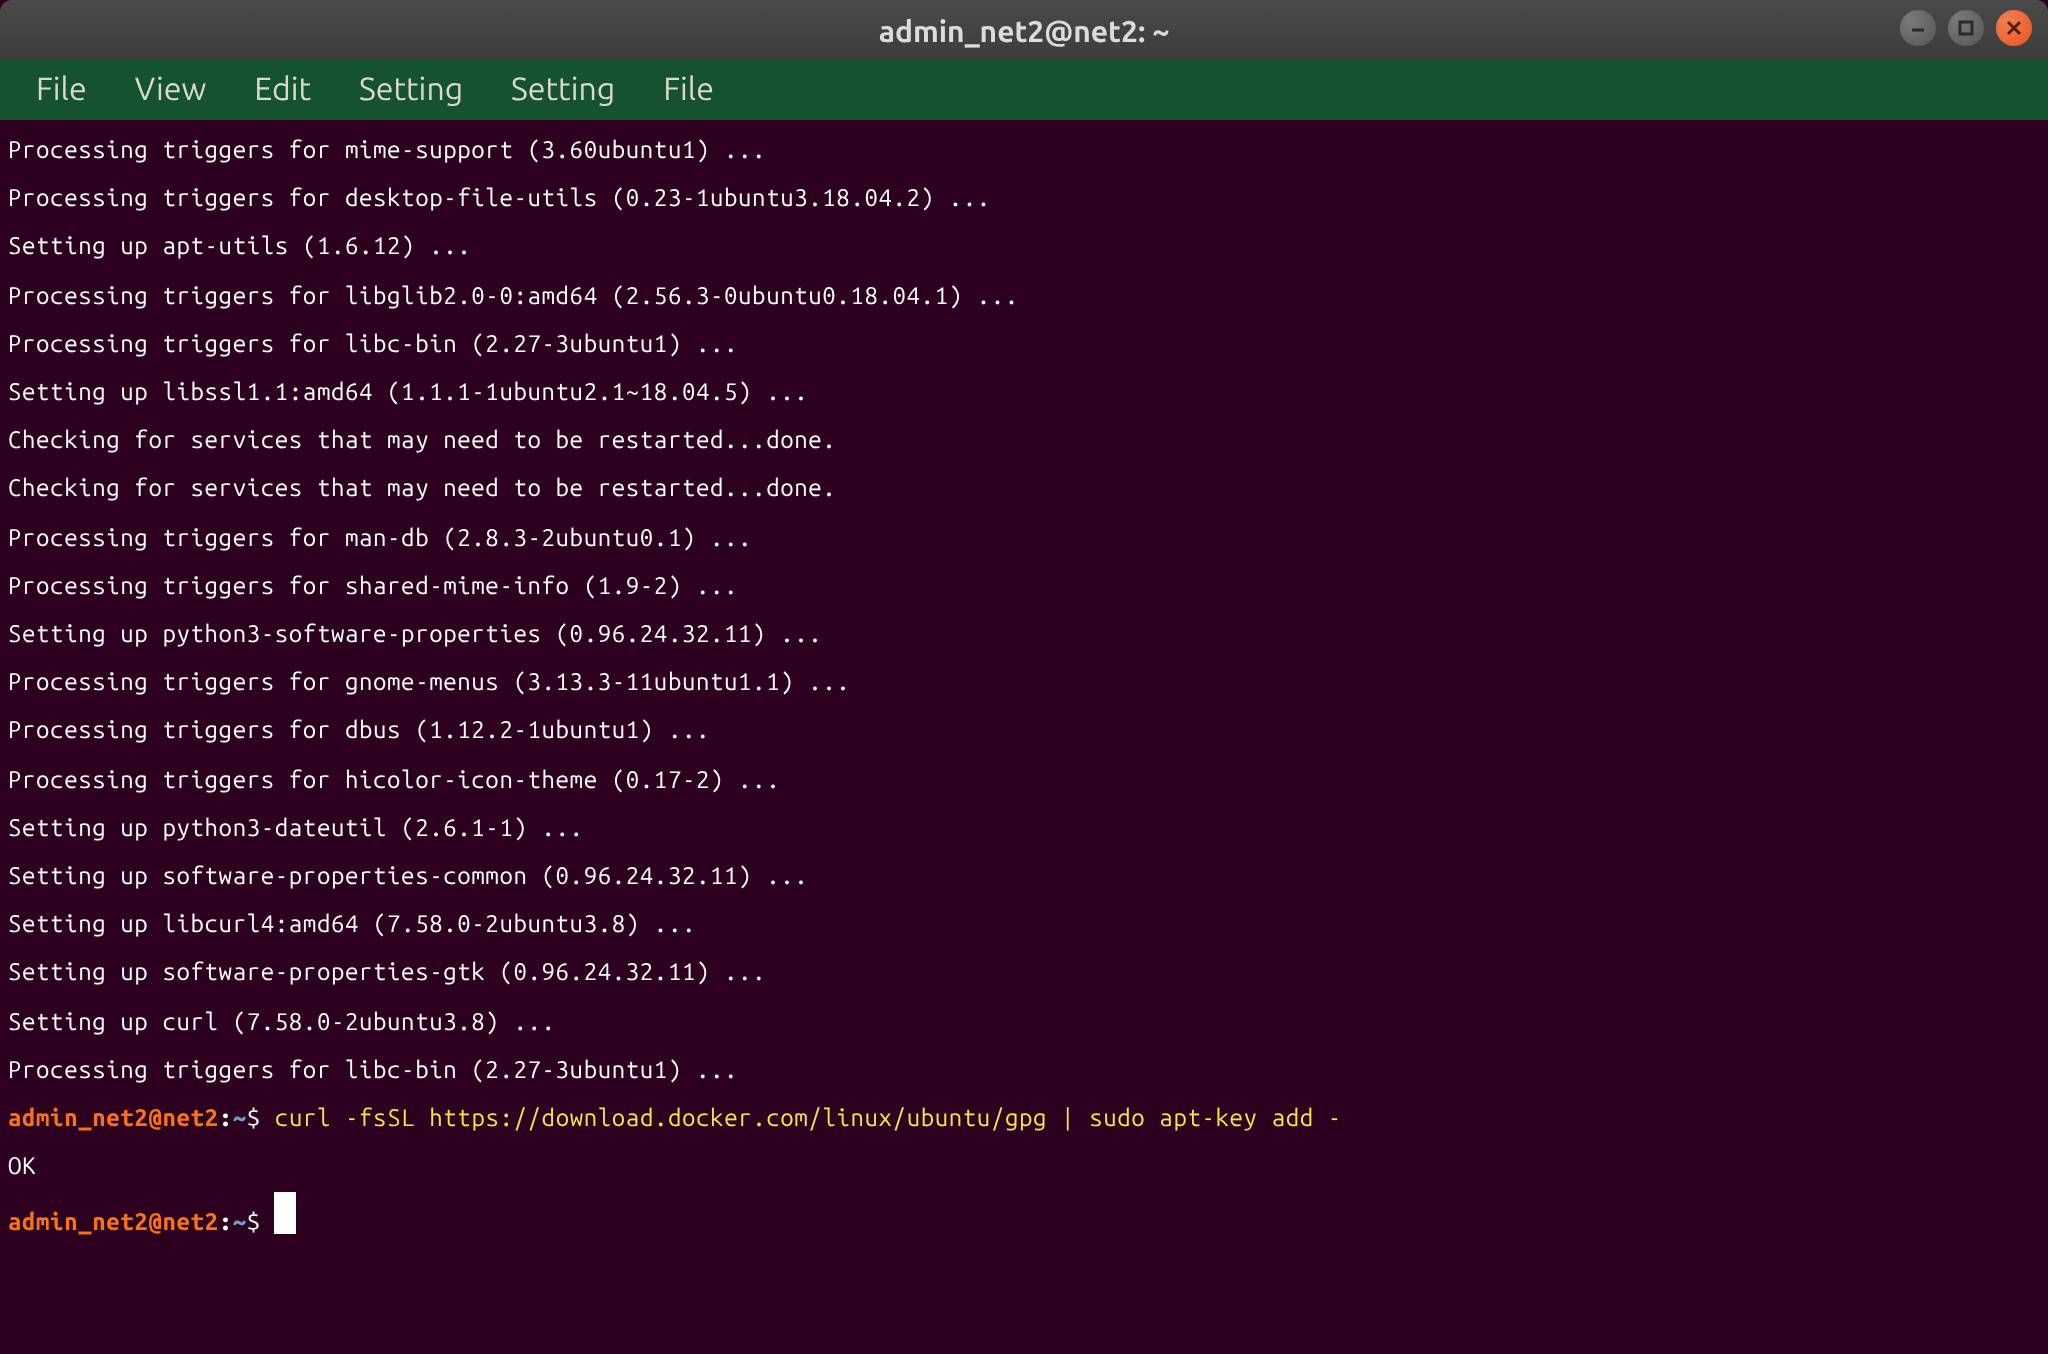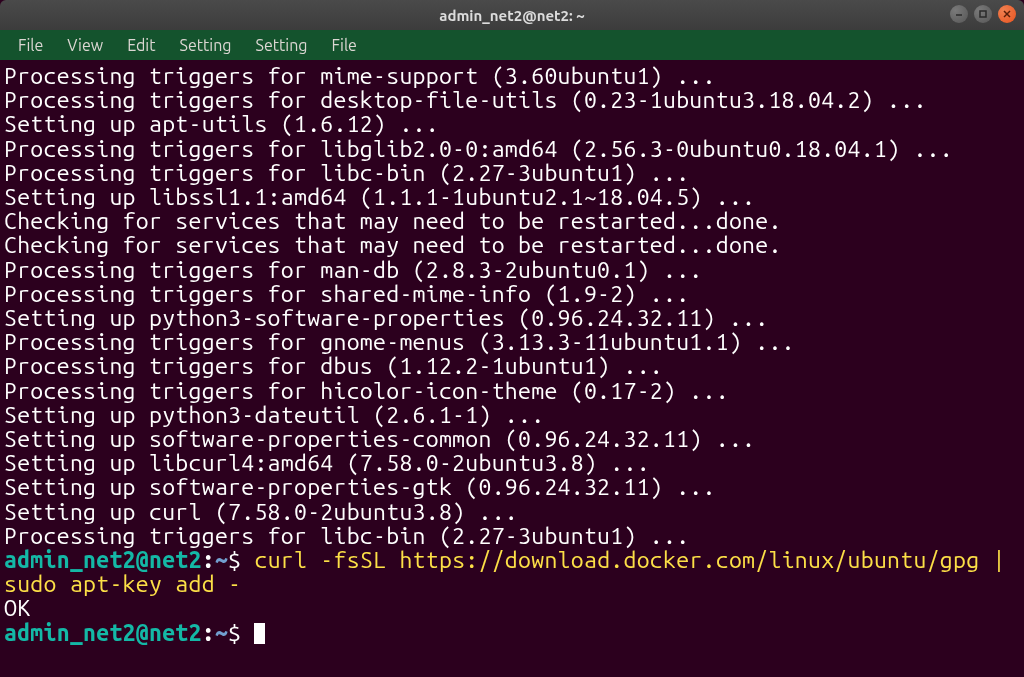--- a/index.html
+++ b/index.html
@@ -73,34 +73,34 @@
     .menu-item {
       color: #dcd7d3;
       font-family: "Ubuntu", sans-serif;
       font-size: 16px;
       padding: 3px 10px;
       cursor: pointer;
     }
     .terminal {
       background: #2c001e;
       padding: 4px 4px;
-      font-size: 23px;
+      font-size: 12px;
       line-height: 24.2px;
       letter-spacing: 0.3px;
       color: #ffffff;
       font-family: "Ubuntu Mono", "DejaVu Sans Mono", monospace;
       white-space: pre-wrap;
       word-break: break-all;
       height: calc(677px - 60px);
     }
     .out-line {
       color: #ffffff;
     }
     .prompt-user {
-      color: #14b8a6;
+      color: #f97316;
       font-weight: bold;
     }
     .prompt-colon {
       color: #ffffff;
       font-weight: bold;
     }
     .prompt-path {
       color: #729fcf;
       font-weight: bold;
     }

